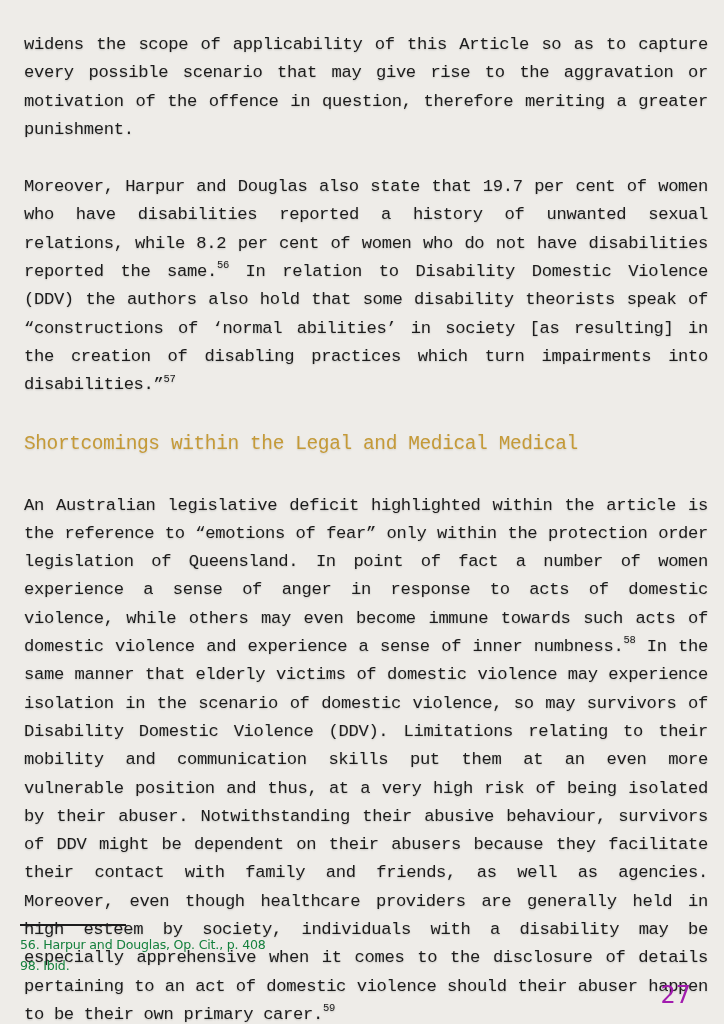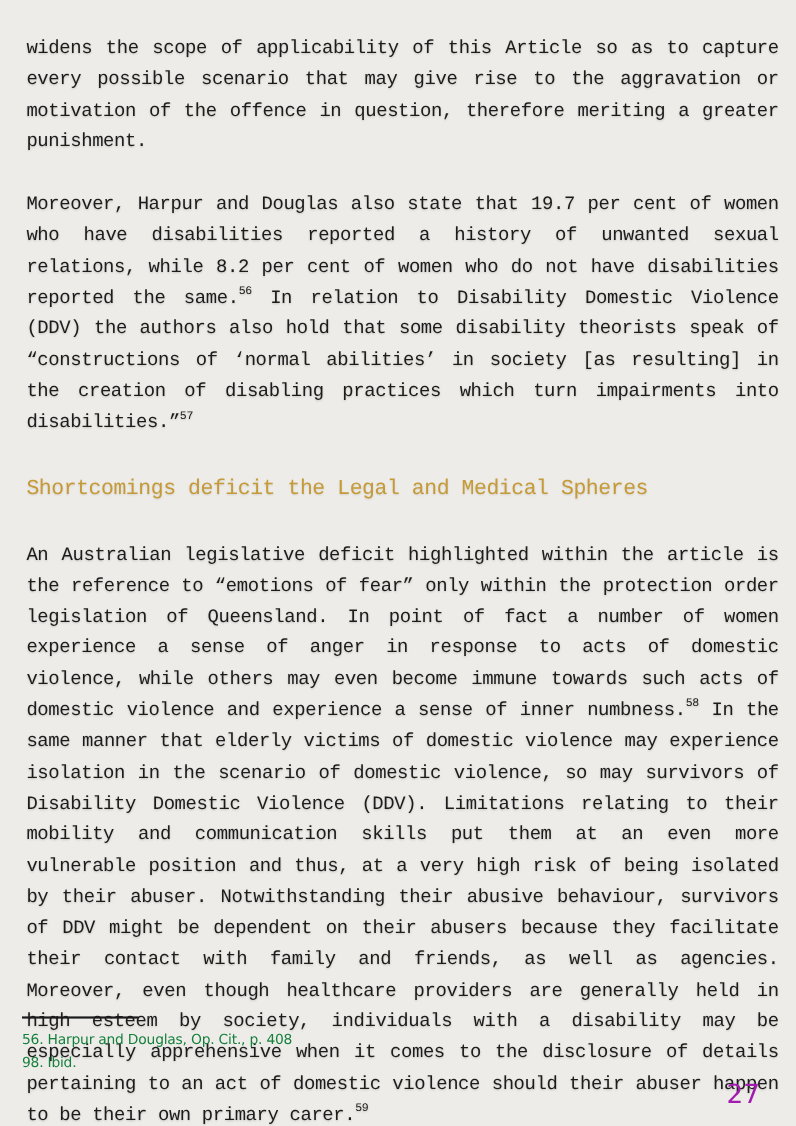--- a/index.html
+++ b/index.html
@@ -87,21 +87,21 @@
 <div class="page">
 
   <p class="para">widens the scope of applicability of this Article so as to capture every possible scenario that may give rise to the aggravation or motivation of the offence in question, therefore meriting a greater punishment.</p>
 
   <div class="gap1"></div>
 
   <p class="para"><span>Moreover, Harpur and Douglas also state that 19.7 per cent of women who have disabilities reported a history of unwanted sexual relations, while 8.2 per cent of women who do not have disabilities reported the same.</span><sup>56</sup><span> In relation to Disability Domestic Violence (DDV) the authors also hold that some disability theorists speak of “constructions of ‘normal abilities’ in society [as resulting] in the creation of disabling practices which turn impairments into disabilities.”</span><sup>57</sup></p>
 
   <div class="gap2"></div>
 
-  <h2 class="heading">Shortcomings deficit the Legal and Medical Spheres</h2>
+  <h2 class="heading">Shortcomings within the Legal and Medical Medical</h2>
 
   <div class="gap3"></div>
 
   <p class="para"><span>An Australian legislative deficit highlighted within the article is the reference to “emotions of fear” only within the protection order legislation of Queensland. In point of fact a number of women experience a sense of anger in response to acts of domestic violence, while others may even become immune towards such acts of domestic violence and experience a sense of inner numbness.</span><sup>58</sup><span> In the same manner that elderly victims of domestic violence may experience isolation in the scenario of domestic violence, so may survivors of Disability Domestic Violence (DDV). Limitations relating to their mobility and communication skills put them at an even more vulnerable position and thus, at a very high risk of being isolated by their abuser. Notwithstanding their abusive behaviour, survivors of DDV might be dependent on their abusers because they facilitate their contact with family and friends, as well as agencies. Moreover, even though healthcare providers are generally held in high esteem by society, individuals with a disability may be especially apprehensive when it comes to the disclosure of details pertaining to an act of domestic violence should their abuser happen to be their own primary carer.</span><sup>59</sup></p>
 
 </div>
 
 <div class="footnote-rule"></div>
 
 <ul class="footnotes">

